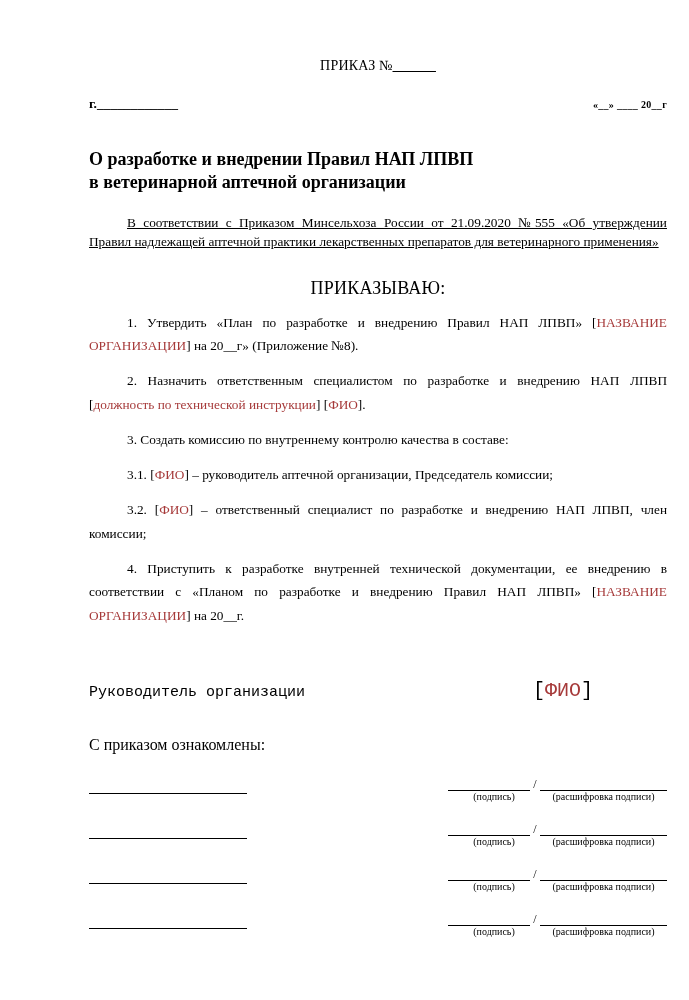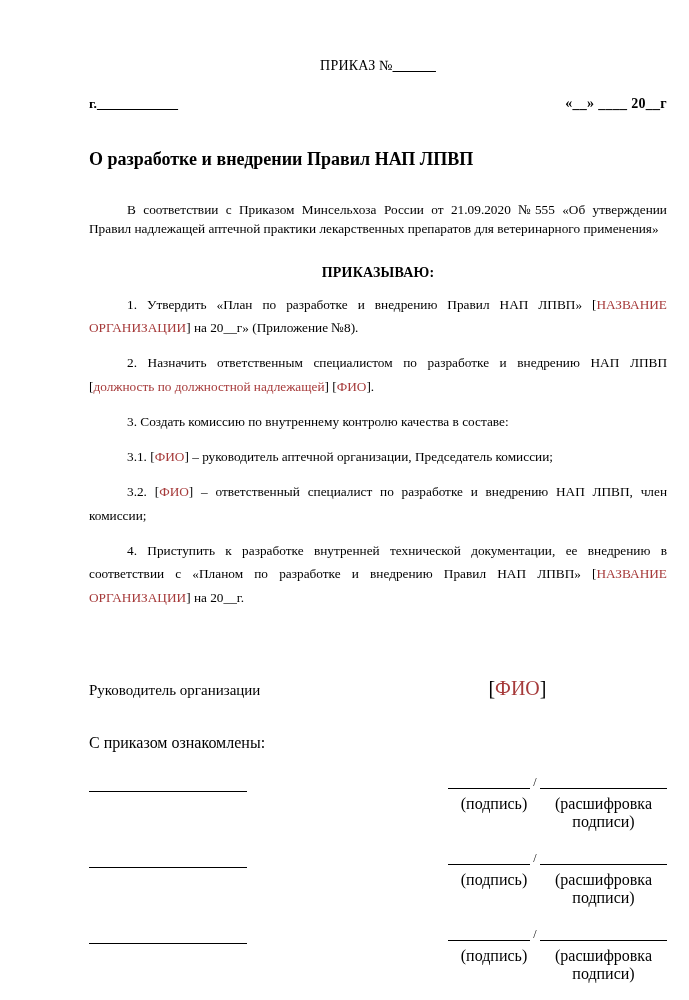--- a/index.html
+++ b/index.html
@@ -41,62 +41,64 @@
   }
 
   .place-date-row {
     display: flex;
     justify-content: space-between;
     align-items: baseline;
     margin-top: 22px;
     font-size: 13.5px;
   }
   .place { font-weight: bold; }
-  .place .u { text-decoration: underline; font-weight: bold; }
-  .date { font-weight: bold; font-size: 14px; letter-spacing: 0.3px; }
+  .place .u { font-weight: bold; }
+  .date { font-weight: bold; font-size: 10px; letter-spacing: 0.3px; }
 
   
   .subject {
     margin-top: 36px;
     font-weight: bold;
     font-size: 18px;
     line-height: 1.28;
   }
 
   
   .para {
-    margin-top: 29px;
+    margin-top: 19px;
     font-size: 13.3px;
     line-height: 1.46;
     text-align: justify;
     text-indent: 38px;
+    text-decoration: underline;
   }
 
   .center-head {
     margin-top: 26px;
     text-align: center;
-    font-weight: bold;
-    font-size: 14px;
+    font-weight: normal;
+    font-size: 18px;
     letter-spacing: 0.2px;
   }
 
   .item {
     margin-top: 12px;
     font-size: 13.3px;
     line-height: 1.75;
     text-align: justify;
     text-indent: 38px;
   }
 
   
   .signer-row {
     display: flex;
     align-items: baseline;
-    margin-top: 68px;
+    margin-top: 52px;
     font-size: 15px;
+    font-family: Liberation Mono, monospace;
   }
   .signer-name { flex: 0 0 auto; }
   .signer-fio {
     margin-left: 228px;
     font-size: 20px;
   }
 
   .ack-label {
     margin-top: 34px;
     font-size: 16px;
@@ -136,22 +138,22 @@
     line-height: 1;
     padding-bottom: 1px;
   }
   .sig-seg-b {
     flex: 1 1 auto;
     border-bottom: 1.3px solid #000;
     height: 14px;
   }
   .sig-caps {
     display: flex;
-    margin-top: 6px;
-    font-size: 16px;
+    margin-top: 0;
+    font-size: 10px;
   }
   .cap-a { flex: 0 0 92px; text-align: center; }
   .cap-b { flex: 1 1 auto; text-align: center; }
 </style>
 </head>
 <body>
 
 <div class="page">
   <div class="doc">
 
@@ -161,29 +163,30 @@
 
     <div class="place-date-row">
       <div class="place">
         <span>г.</span><span class="u">____________</span>
       </div>
       <div class="date">«__» ____ 20__г</div>
     </div>
 
     <div class="subject">
       <div>О разработке и внедрении Правил НАП ЛПВП</div>
+      <div>в ветеринарной аптечной организации</div>
     </div>
 
     <div class="para">В соответствии с Приказом Минсельхоза России от 21.09.2020 №555 «Об утверждении Правил надлежащей аптечной практики лекарственных препаратов для ветеринарного применения»</div>
 
     <div class="center-head">ПРИКАЗЫВАЮ:</div>
 
     <div id="items-container">
         <div class="item"><span>1. Утвердить «План по разработке и внедрению Правил НАП ЛПВП» [</span><span class="red">НАЗВАНИЕ ОРГАНИЗАЦИИ</span><span>] на 20__г» (Приложение №8).</span></div>
-        <div class="item"><span>2. Назначить ответственным специалистом по разработке и внедрению НАП ЛПВП [</span><span class="red">должность по должностной надлежащей</span><span>] [</span><span class="red">ФИО</span><span>].</span></div>
+        <div class="item"><span>2. Назначить ответственным специалистом по разработке и внедрению НАП ЛПВП [</span><span class="red">должность по технической инструкции</span><span>] [</span><span class="red">ФИО</span><span>].</span></div>
         <div class="item"><span>3. Создать комиссию по внутреннему контролю качества в составе:</span></div>
         <div class="item"><span>3.1. [</span><span class="red">ФИО</span><span>] – руководитель аптечной организации, Председатель комиссии;</span></div>
         <div class="item"><span>3.2. [</span><span class="red">ФИО</span><span>] – ответственный специалист по разработке и внедрению НАП ЛПВП, член комиссии;</span></div>
         <div class="item"><span>4. Приступить к разработке внутренней технической документации, ее внедрению в соответствии с «Планом по разработке и внедрению Правил НАП ЛПВП» [</span><span class="red">НАЗВАНИЕ ОРГАНИЗАЦИИ</span><span>] на 20__г.</span></div>
       </div>
 
     <div class="signer-row">
       <div class="signer-name">Руководитель организации</div>
       <div class="signer-fio"><span>[</span><span class="red">ФИО</span><span>]</span></div>
     </div>

